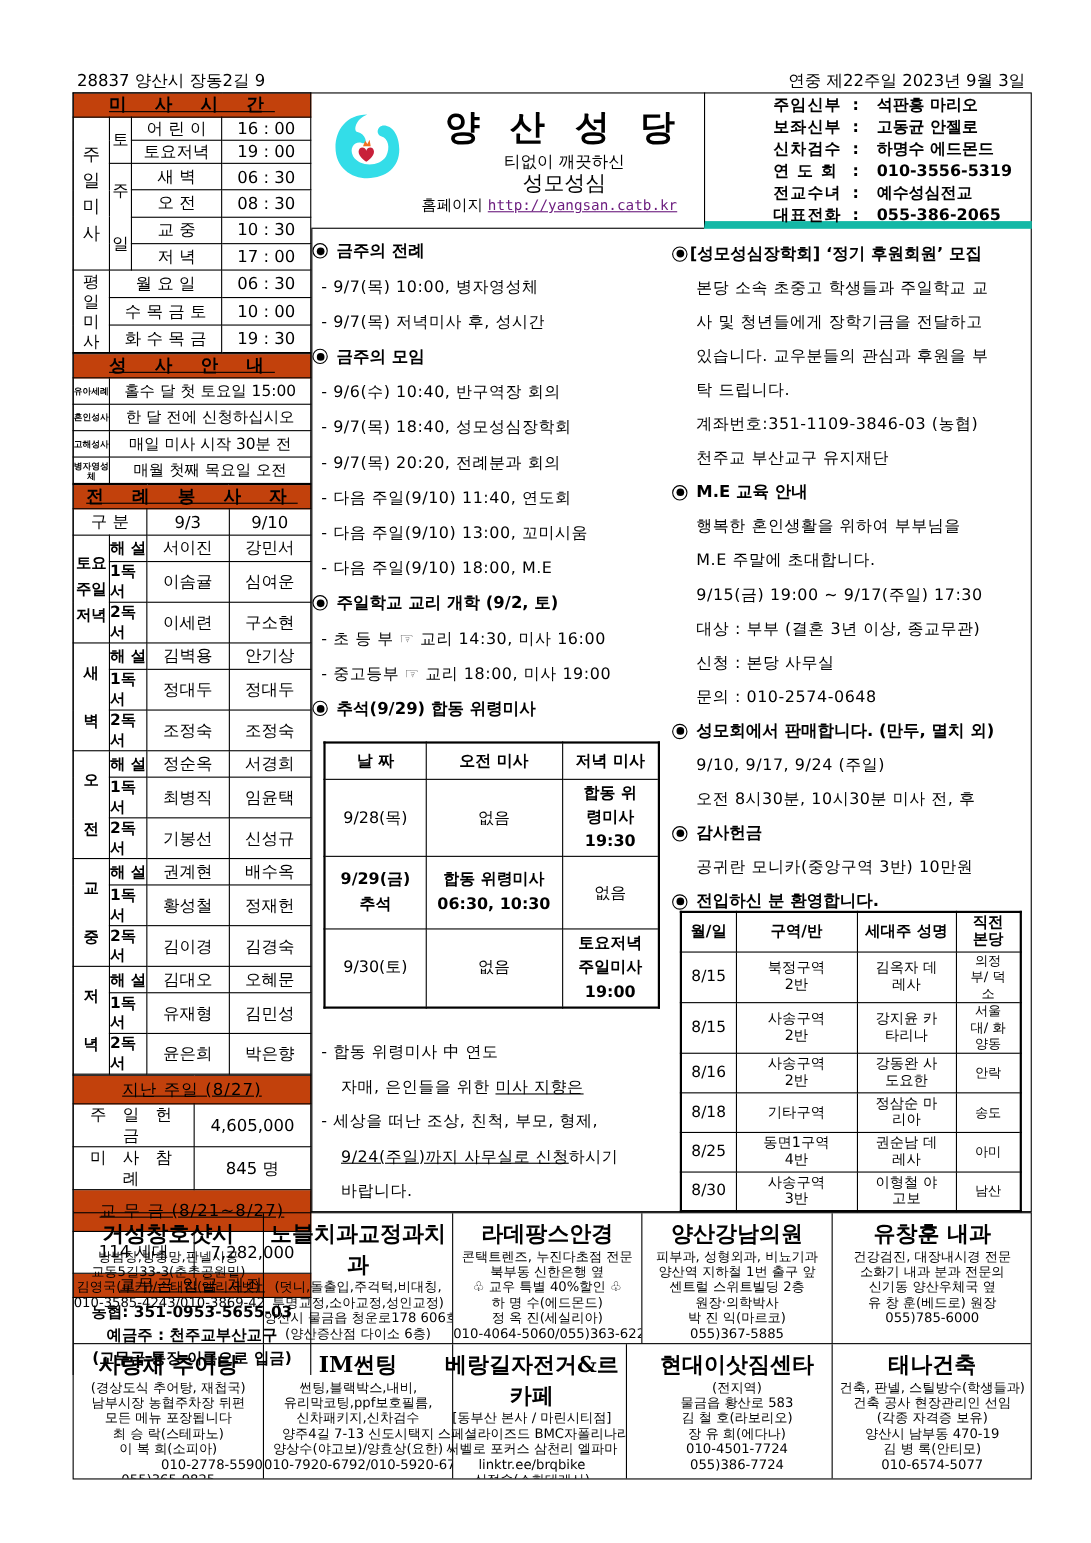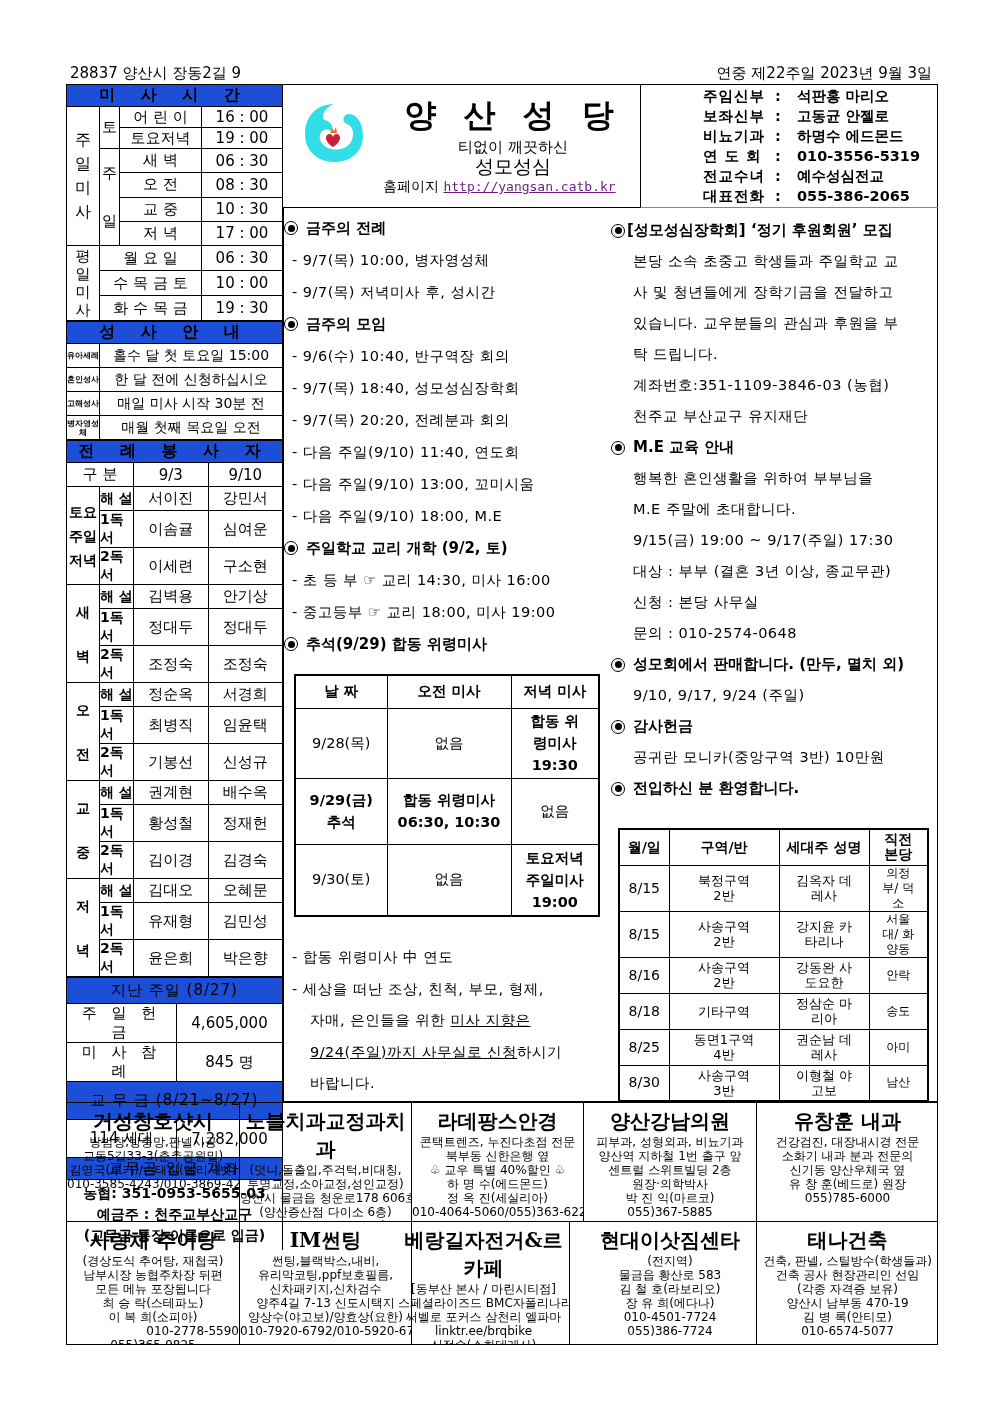--- a/index.html
+++ b/index.html
@@ -1,20 +1,20 @@
 <!DOCTYPE html>
 <html><head>
 <meta charset="utf-8">
 <style>
   * { box-sizing: border-box; margin: 0; padding: 0; }
   body { width: 992px; height: 1403px; background: #fff; font-family: "DejaVu Sans", sans-serif; color: #000; position: relative; overflow: hidden; }
   .abs { position: absolute; }
   .topline { top: 64px; font-size: 15px; }
   .box { border: 1px solid #000; }
-  .hdr { background: #1d4ed8; font-weight: bold; text-align: center; letter-spacing: 10px; }
+  .hdr { background: #c2410c; font-weight: bold; text-align: center; letter-spacing: 10px; text-decoration: underline; }
   table { border-collapse: collapse; }
   td { border: 1px solid #000; text-align: center; vertical-align: middle; }
   .lt td { font-size: 15px; height: 21px; padding: 0; }
   .sec-h { font-weight: bold; font-size: 15px; display: flex; align-items: center; height: 32px; }
   .bullet { width: 14px; height: 14px; border-radius: 50%; border: 1.5px solid #000; display: inline-flex; align-items: center; justify-content: center; margin-right: 8px; background: #fff; box-shadow: inset 0 0 0 2px #fff; }
   .bullet::after { content: ""; width: 7px; height: 7px; border-radius: 50%; background: #000; }
   .item { font-size: 14.5px; height: 32px; display: flex; align-items: center; padding-left: 8px; letter-spacing: 0.5px; }
   .ritem { font-size: 14.5px; height: 31px; display: flex; align-items: center; padding-left: 28px; letter-spacing: 0.5px; }
   .ad { position: absolute; border-right: 1px solid #000; text-align: center; font-size: 12px; line-height: 14px; overflow: hidden; }
   .ad .t { font-family: "DejaVu Serif", serif; font-size: 20px; font-weight: bold; line-height: 28px; margin-top: 4px; }
@@ -237,25 +237,25 @@
   </svg>
   <div class="abs" style="left:120px; top:10px; width:220px; text-align:center; font-size:32px; font-weight:bold; letter-spacing:8px; font-family:'DejaVu Sans', sans-serif;">양 산 성 당</div>
   <div class="abs" style="left:120px; top:54px; width:220px; text-align:center; font-size:15px;">티없이 깨끗하신</div>
   <div class="abs" style="left:120px; top:70px; width:220px; text-align:center; font-size:19px;">성모성심</div>
   <div class="abs" style="left:100px; top:94px; font-size:14px;">
     <span>홈페이지</span>
     <a style="color:#6b1c7e; text-decoration:underline; font-family:'DejaVu Sans Mono', monospace; font-size:13px;">http://yangsan.catb.kr</a>
   </div>
 </div>
 
-<div class="abs" style="left:640px; top:84px; width:298px; height:124px; border-left:1px solid #000; border-bottom:1px solid #14b8a6; padding:2px 0 0 62px; font-size:14.5px; font-weight:bold;">
+<div class="abs" style="left:640px; top:84px; width:298px; height:124px; border-left:1px solid #000; border-bottom:7px solid #14b8a6; padding:2px 0 0 62px; font-size:14.5px; font-weight:bold;">
   <div id="staff">
       <div style="height:20px; line-height:20px; white-space:nowrap;"><span style="display:inline-block; width:72px; letter-spacing:1px;">주임신부</span><span style="display:inline-block; width:22px;">:</span><span>석판홍 마리오</span></div>
       <div style="height:20px; line-height:20px; white-space:nowrap;"><span style="display:inline-block; width:72px; letter-spacing:1px;">보좌신부</span><span style="display:inline-block; width:22px;">:</span><span>고동균 안젤로</span></div>
-      <div style="height:20px; line-height:20px; white-space:nowrap;"><span style="display:inline-block; width:72px; letter-spacing:1px;">비뇨기과</span><span style="display:inline-block; width:22px;">:</span><span>하명수 에드몬드</span></div>
+      <div style="height:20px; line-height:20px; white-space:nowrap;"><span style="display:inline-block; width:72px; letter-spacing:1px;">신차검수</span><span style="display:inline-block; width:22px;">:</span><span>하명수 에드몬드</span></div>
       <div style="height:20px; line-height:20px; white-space:nowrap;"><span style="display:inline-block; width:72px; letter-spacing:1px;">연 도 회</span><span style="display:inline-block; width:22px;">:</span><span>010-3556-5319</span></div>
       <div style="height:20px; line-height:20px; white-space:nowrap;"><span style="display:inline-block; width:72px; letter-spacing:1px;">전교수녀</span><span style="display:inline-block; width:22px;">:</span><span>예수성심전교</span></div>
       <div style="height:20px; line-height:20px; white-space:nowrap;"><span style="display:inline-block; width:72px; letter-spacing:1px;">대표전화</span><span style="display:inline-block; width:22px;">:</span><span>055-386-2065</span></div>
     </div>
 </div>
 
 <div class="abs" style="left:283px; top:208px; width:320px; height:894px; border-left:1px solid #000;">
   <div id="middle-sections" style="padding-top:4px;">
       <div class="sec-h">
         <span class="bullet"></span>
@@ -305,22 +305,22 @@
     <tr style="height:72px;">
       <td>9/30(토)</td>
       <td>없음</td>
       <td style="font-weight:bold; line-height:22px; padding:0 14px;">토요저녁 주일미사 19:00</td>
     </tr>
   </tbody>
     </table>
 
   <div class="abs" style="left:0; top:734px; width:318px; font-size:14.5px; line-height:31.5px; letter-spacing:0.5px;">
     <div style="padding-left:8px;">- 합동 위령미사 中 연도</div>
+    <div style="padding-left:26px;"><span>자매, 은인들을 위한 </span><span style="text-decoration:underline;">미사 지향은</span></div>
     <div style="padding-left:8px;">- 세상을 떠난 조상, 친척, 부모, 형제,</div>
-    <div style="padding-left:26px;"><span>자매, 은인들을 위한 </span><span style="text-decoration:underline;">미사 지향은</span></div>
     <div style="padding-left:26px;"><span style="text-decoration:underline;">9/24(주일)까지 사무실로 신청</span><span>하시기</span></div>
     <div style="padding-left:26px;">바랍니다.</div>
   </div>
 </div>
 
 <div class="abs" style="left:605px; top:208px; width:333px; height:894px;">
   <div id="right-sections" style="padding-top:7px;">
       <div class="sec-h" style="height:31px; padding-left:6px;">
         <span class="bullet" style="margin-right:2px;"></span>
         <span>[성모성심장학회] ‘정기 후원회원’ 모집</span>
@@ -339,20 +339,21 @@
       <div class="ritem">M.E 주말에 초대합니다.</div>
       <div class="ritem">9/15(금) 19:00 ~ 9/17(주일) 17:30</div>
       <div class="ritem">대상 : 부부 (결혼 3년 이상, 종교무관)</div>
       <div class="ritem">신청 : 본당 사무실</div>
       <div class="ritem">문의 : 010-2574-0648</div>
       <div class="sec-h" style="height:31px; padding-left:6px;">
         <span class="bullet" style=""></span>
         <span>성모회에서 판매합니다. (만두, 멸치 외)</span>
       </div>
       <div class="ritem">9/10, 9/17, 9/24 (주일)</div>
+      <div class="ritem">오전 8시30분, 10시30분 미사 전, 후</div>
       <div class="sec-h" style="height:31px; padding-left:6px;">
         <span class="bullet" style=""></span>
         <span>감사헌금</span>
       </div>
       <div class="ritem">공귀란 모니카(중앙구역 3반) 10만원</div>
       <div class="sec-h" style="height:31px; padding-left:6px;">
         <span class="bullet" style=""></span>
         <span>전입하신 분 환영합니다.</span>
       </div>
     </div>

